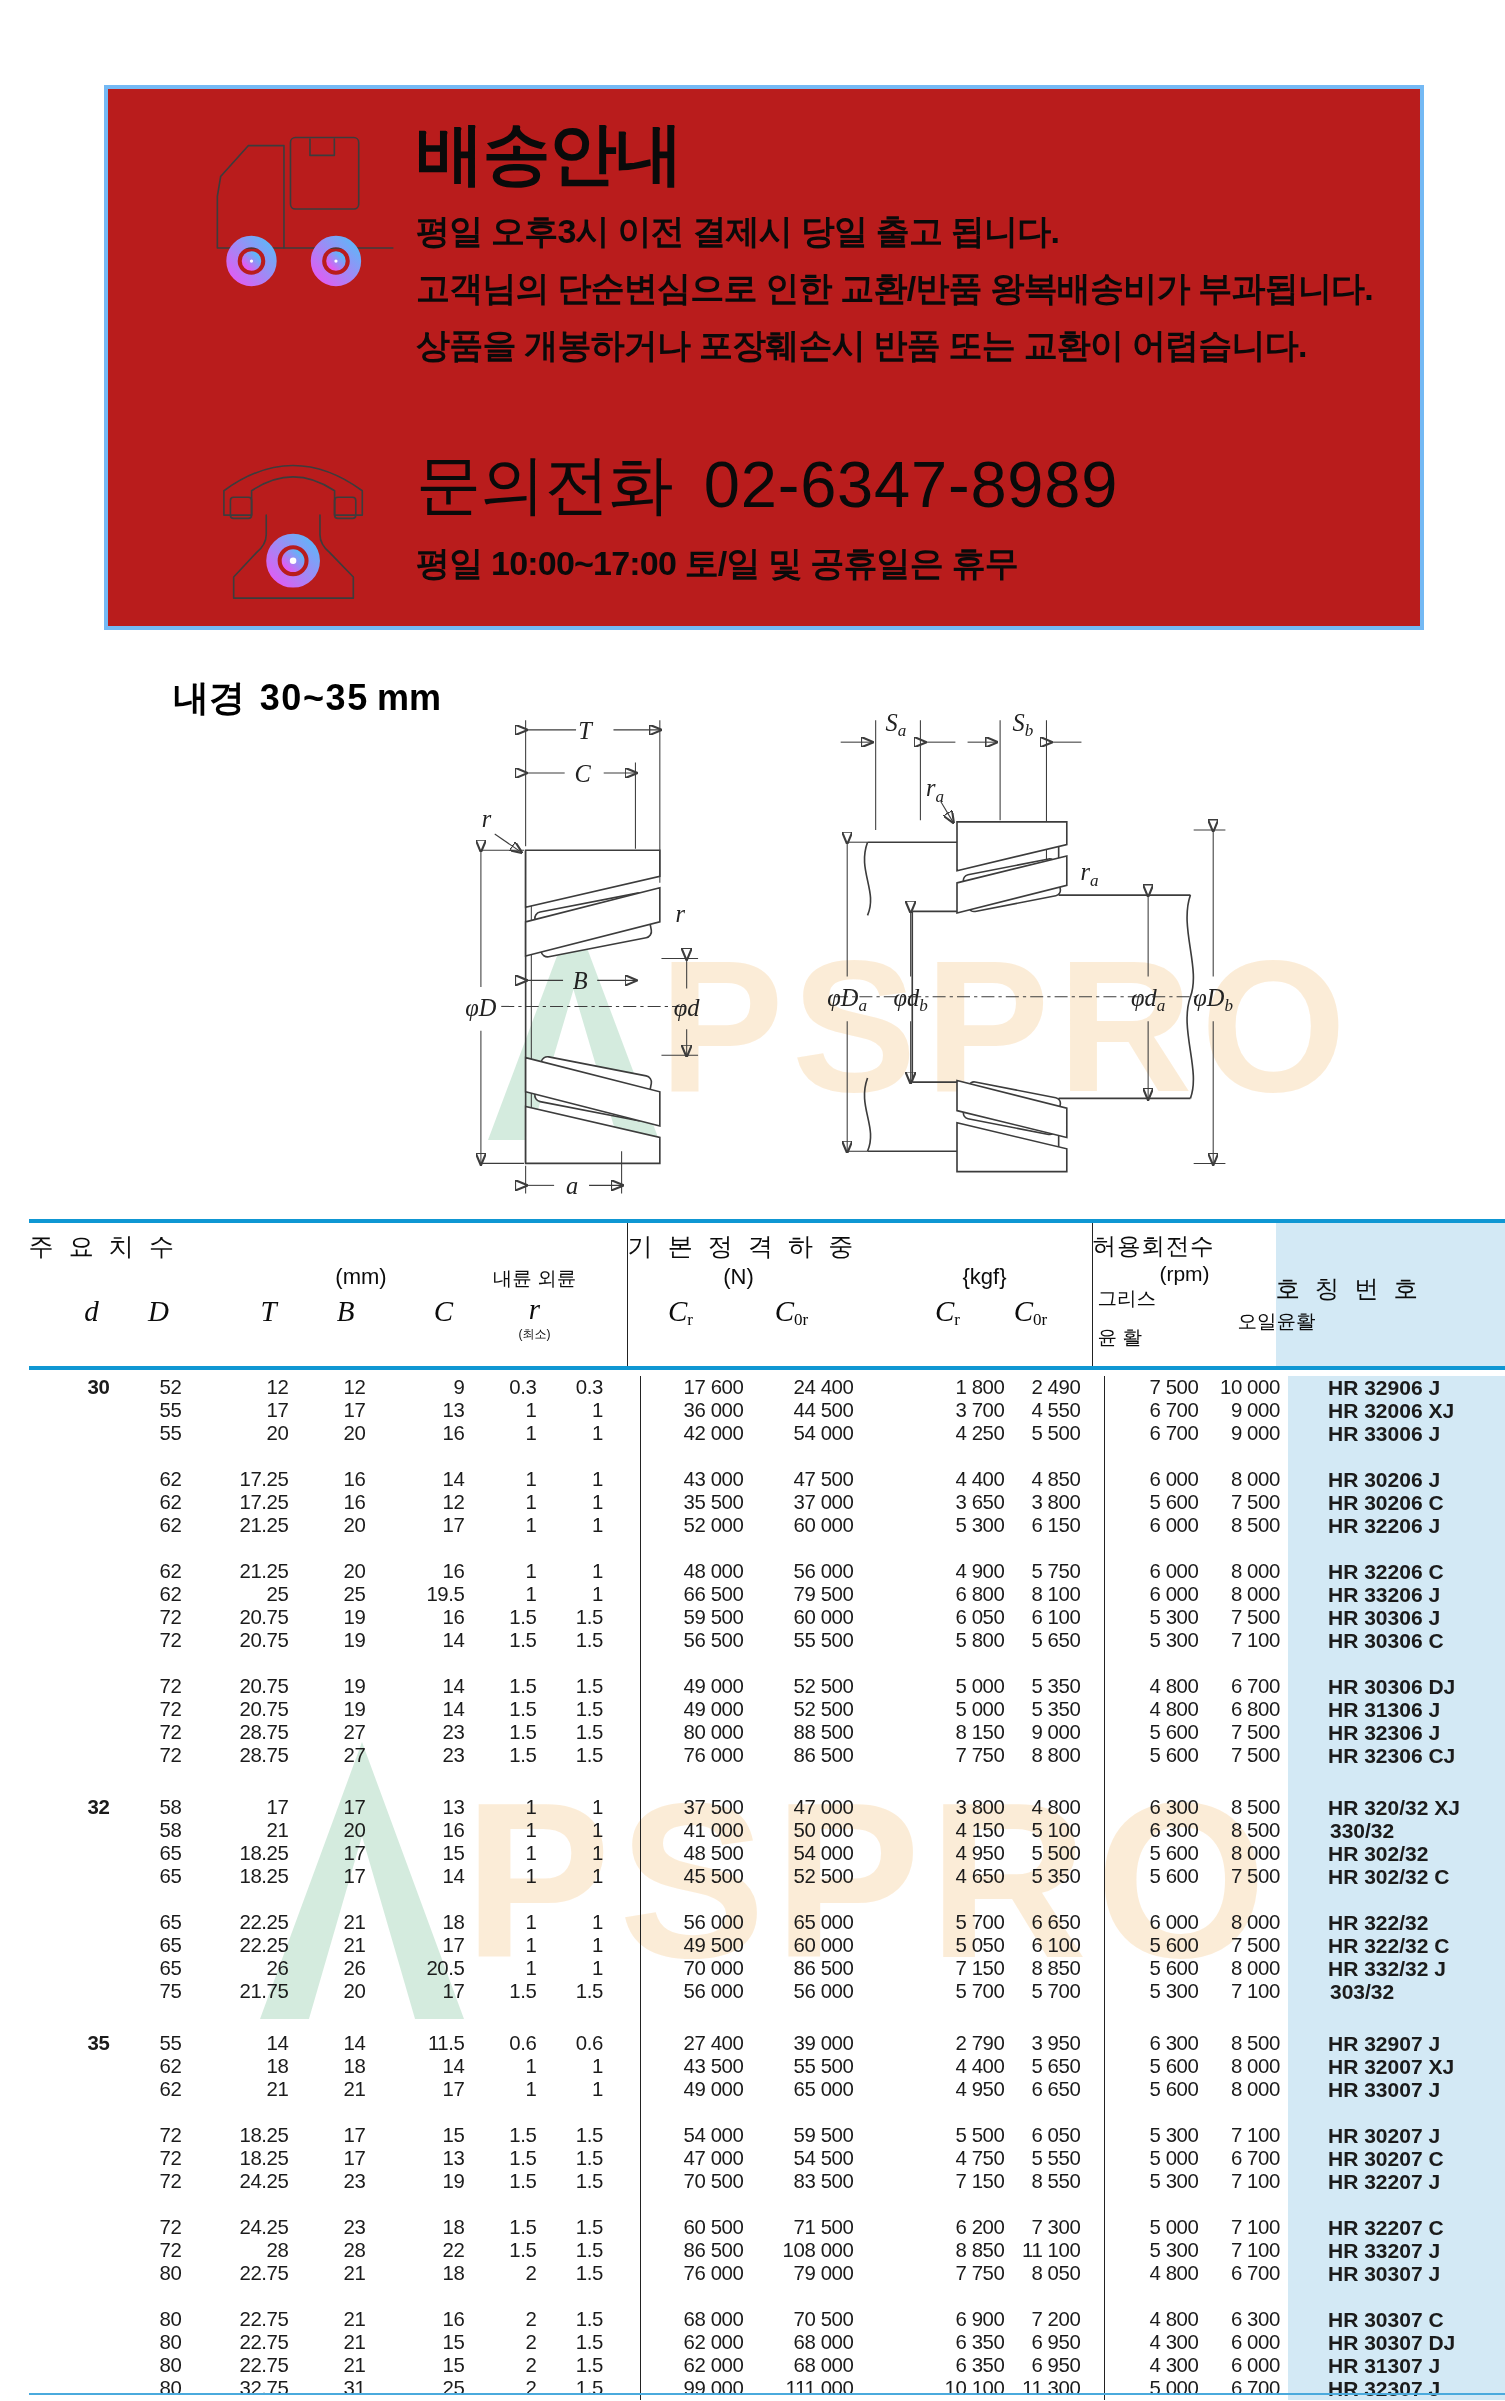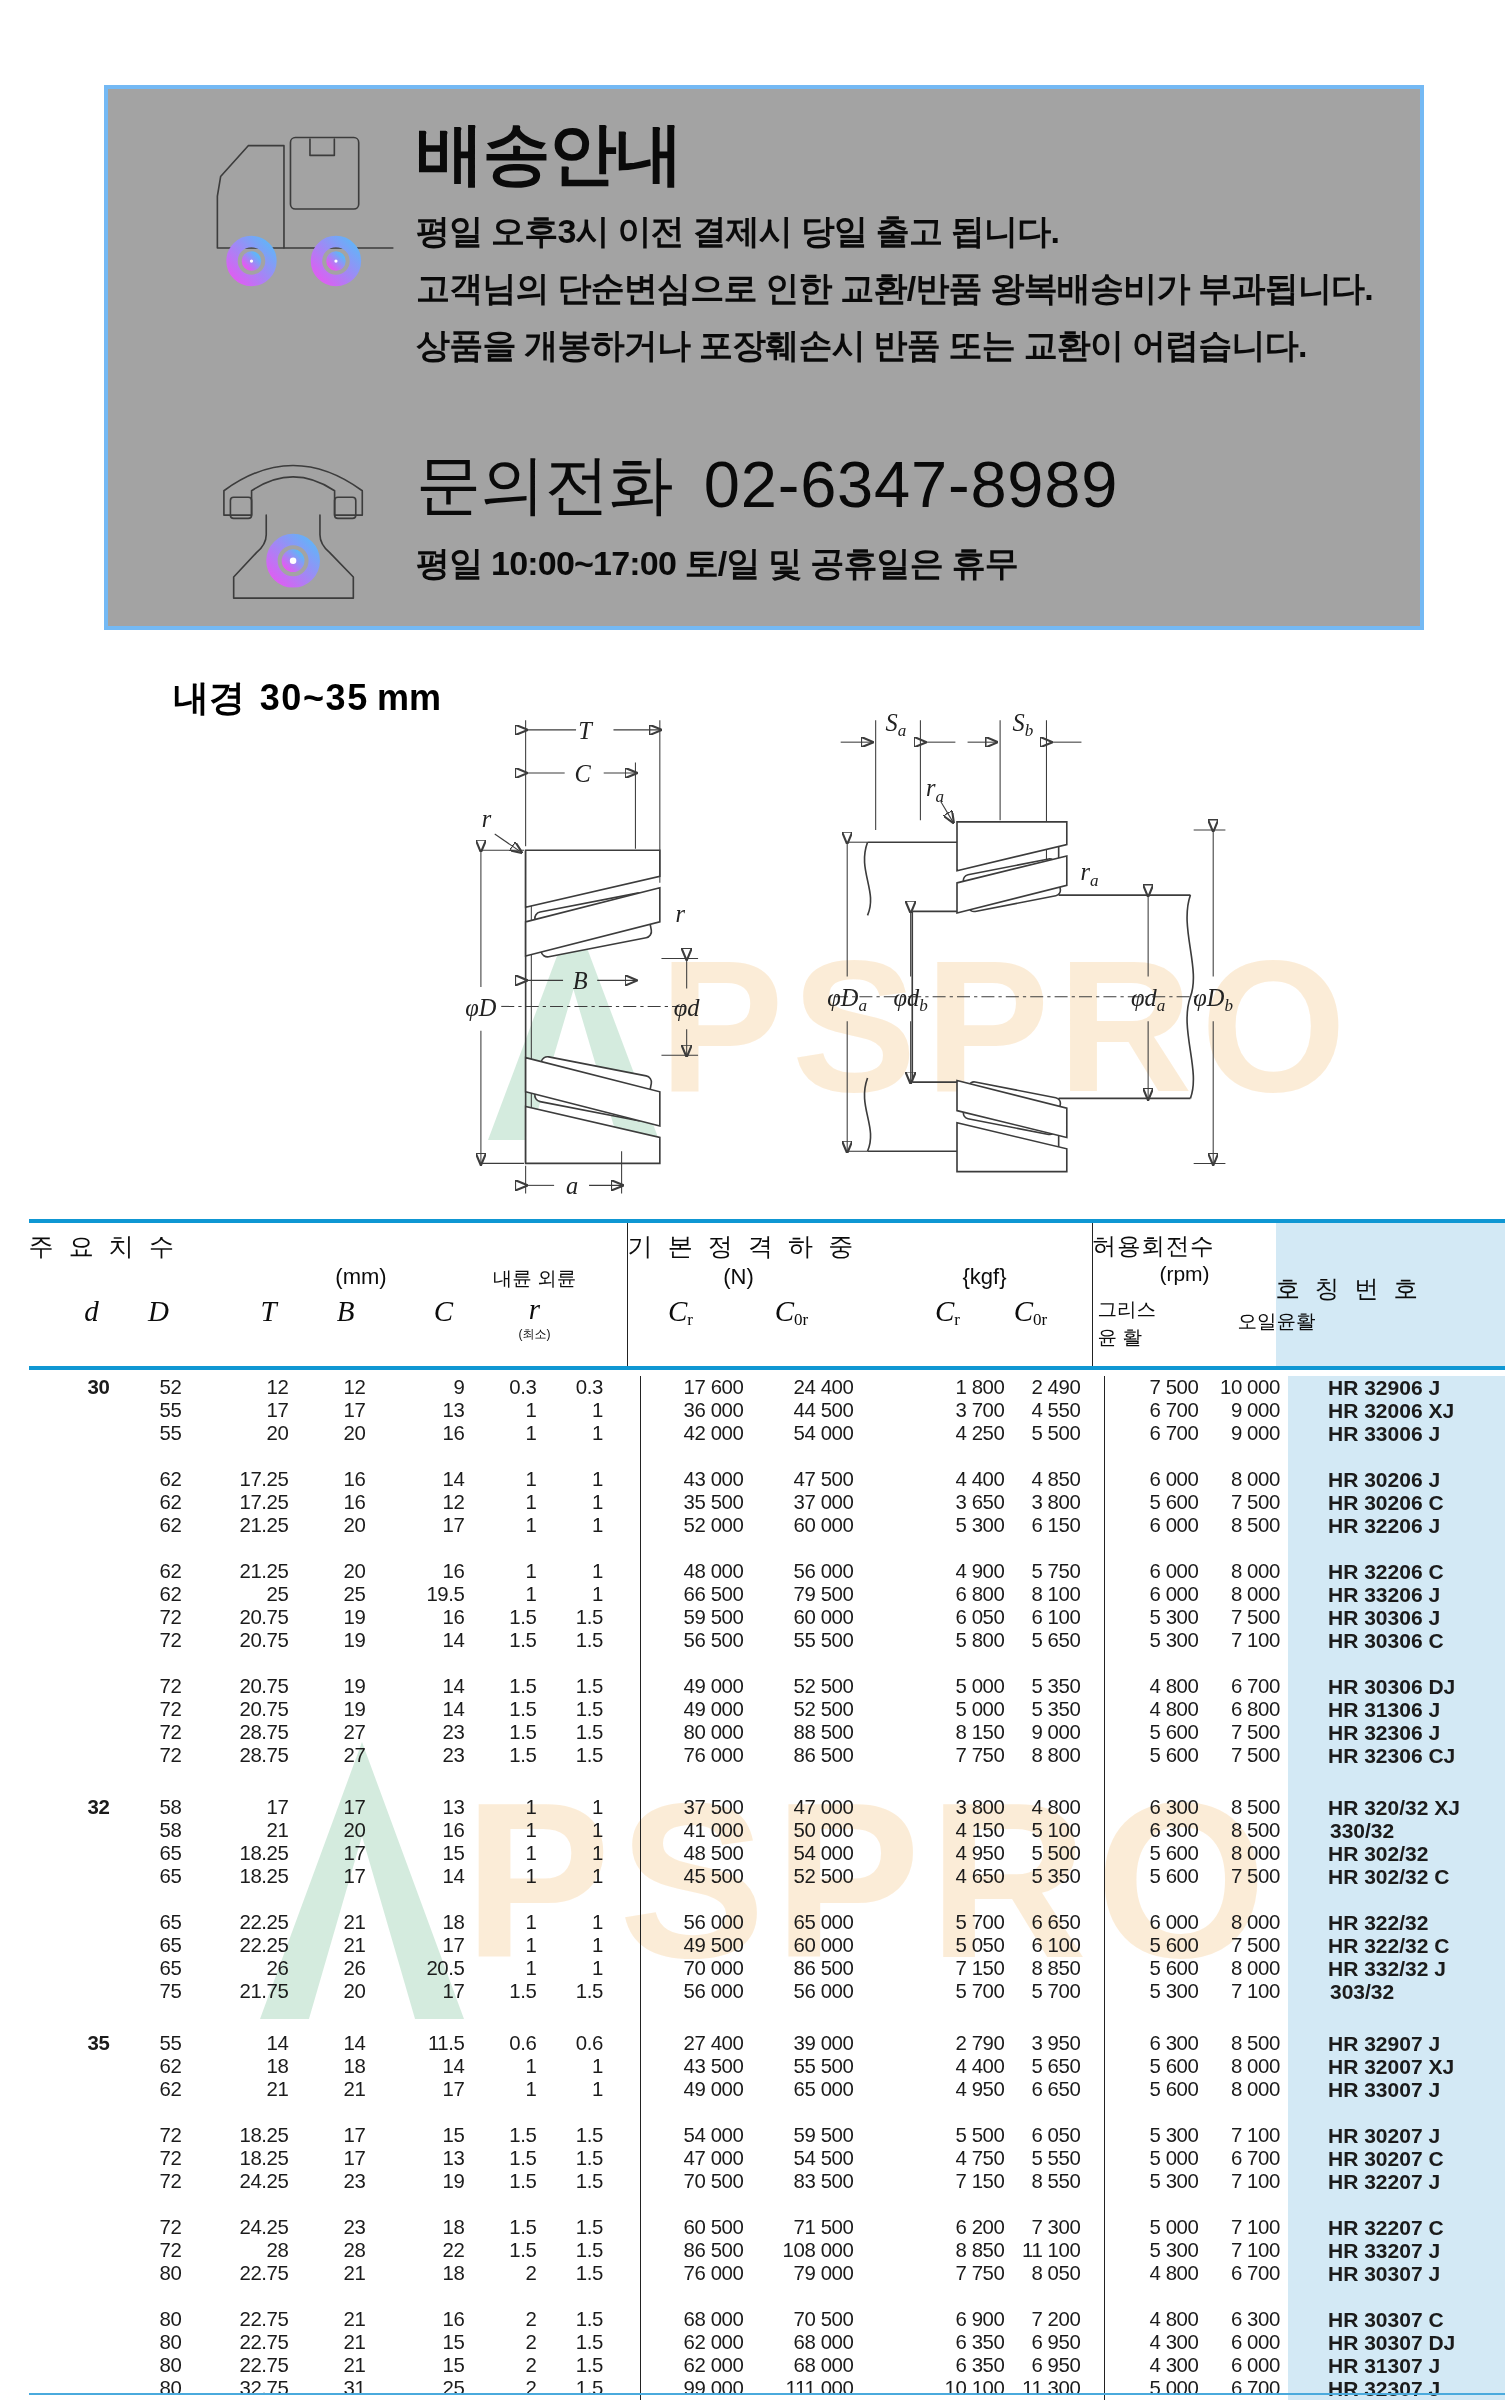--- a/index.html
+++ b/index.html
@@ -1,21 +1,21 @@
 <!DOCTYPE html>
 <html style="font-size:13px"><head>
 <meta charset="utf-8">
 <style>
   html,body{margin:0;padding:0;background:#fff;}
   body{width:1506px;height:2401px;position:relative;overflow:hidden;
        font-family:"Liberation Sans","DejaVu Sans",sans-serif;color:#111;}
   .abs{position:absolute;}
 
   
-  .info-box{left:104px;top:85px;width:1312px;height:537px;border:4.1px solid #74b9f4;background:#a3a3a3;}
+  .info-box{left:104px;top:85px;width:1312px;height:537px;border:4.1px solid #74b9f4;background:#b91c1c;}
   .icon-wrap{position:absolute;}
   .big-title{position:absolute;font-weight:900;font-size:68px;letter-spacing:-1.6px;color:#0a0a0a;white-space:nowrap;}
   .body-line{position:absolute;font-weight:800;font-size:34px;color:#0a0a0a;white-space:nowrap;letter-spacing:-0.8px;}
   .phone-title{position:absolute;font-weight:400;font-size:65px;color:#0a0a0a;white-space:nowrap;letter-spacing:-0.8px;}
   .phone-num{margin-left:31px;letter-spacing:0.8px;}
 
   
   .bore-label{left:173px;top:674px;font-size:36px;font-weight:800;color:#000;white-space:nowrap;}
   .bore-label .rng{margin-left:14.7px;letter-spacing:1.6px;}
   .bore-label .unit{margin-left:8.1px;}
@@ -295,21 +295,21 @@
     <span class="ital">C</span><sub>r</sub></div>
   <div class="hlbl ctr" style="left:763px;top:72px;">
     <span class="ital">C</span><sub>0r</sub></div>
   <div class="hlbl ctr" style="left:919px;top:72px;">
     <span class="ital">C</span><sub>r</sub></div>
   <div class="hlbl ctr" style="left:1002px;top:72px;">
     <span class="ital">C</span><sub>0r</sub></div>
 
   <div class="hlbl hk1" style="left:1064px;width:183px;top:6.5px;font-size:23.6px;letter-spacing:0.8px;">허용회전수</div>
   <div class="hlbl hk2 ctr" style="left:1156px;top:39px;font-size:21px;">(rpm)</div>
-  <div class="hlbl hsm" style="left:1069px;top:73px;">그리스</div>
+  <div class="hlbl hsm" style="left:1069px;top:62px;">그리스</div>
   <div class="hlbl hsm" style="left:1069px;top:101px;">윤 활</div>
   <div class="hlbl hsm" style="left:1166px;top:85px;margin-left:43px;">오일윤활</div>
 
   <div class="hlbl hk1" style="left:1247px;width:229px;top:50px;font-size:24.4px;">호 칭 번 호</div>
 </div>
 
 <div class="abs tline" style="top:1366px;"></div>
 
 <div class="abs tbody">
     <div class="trow">

